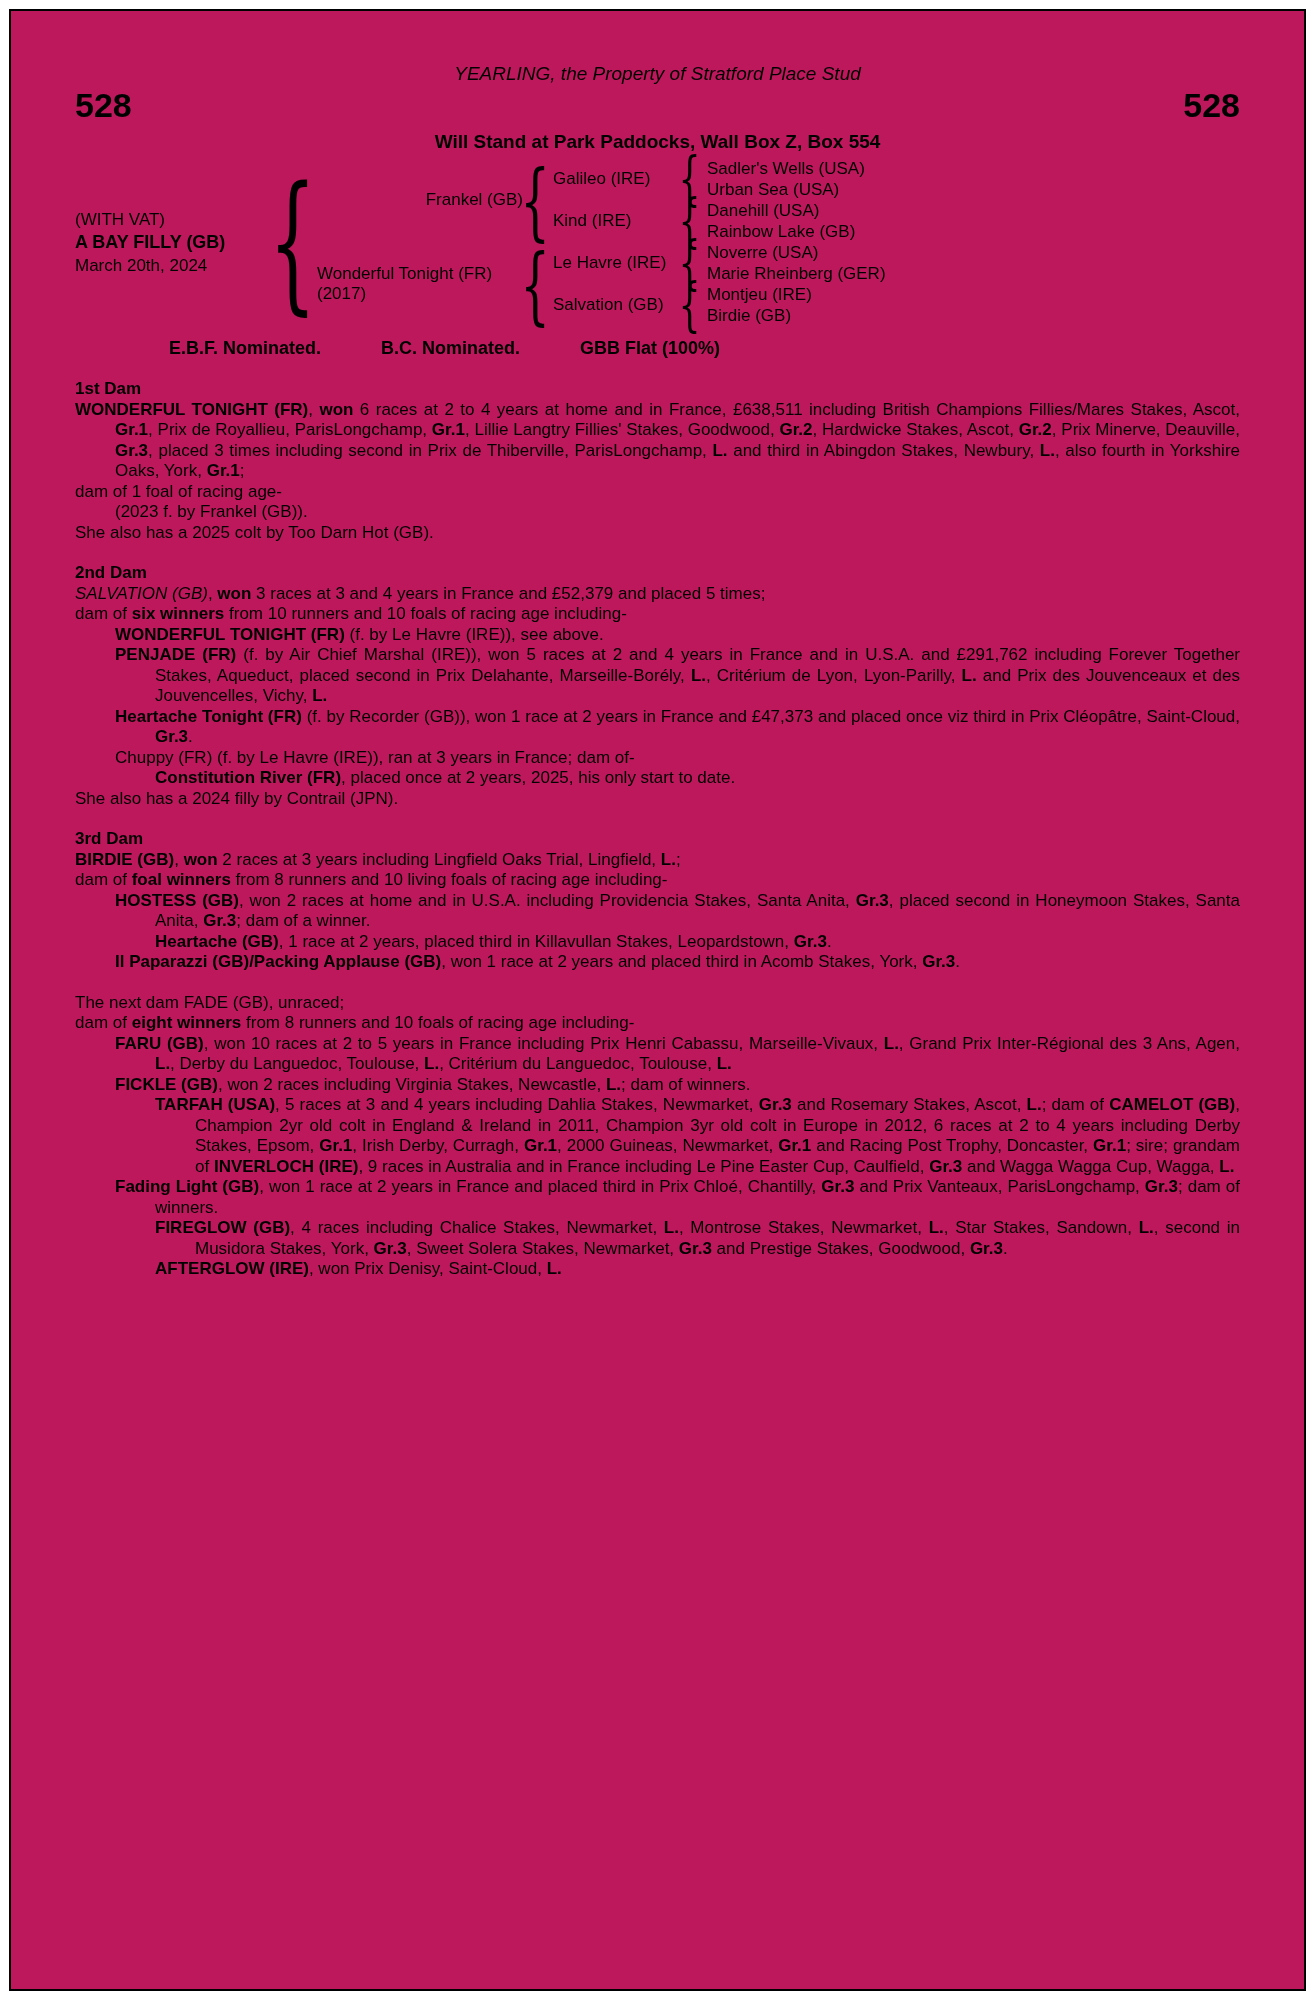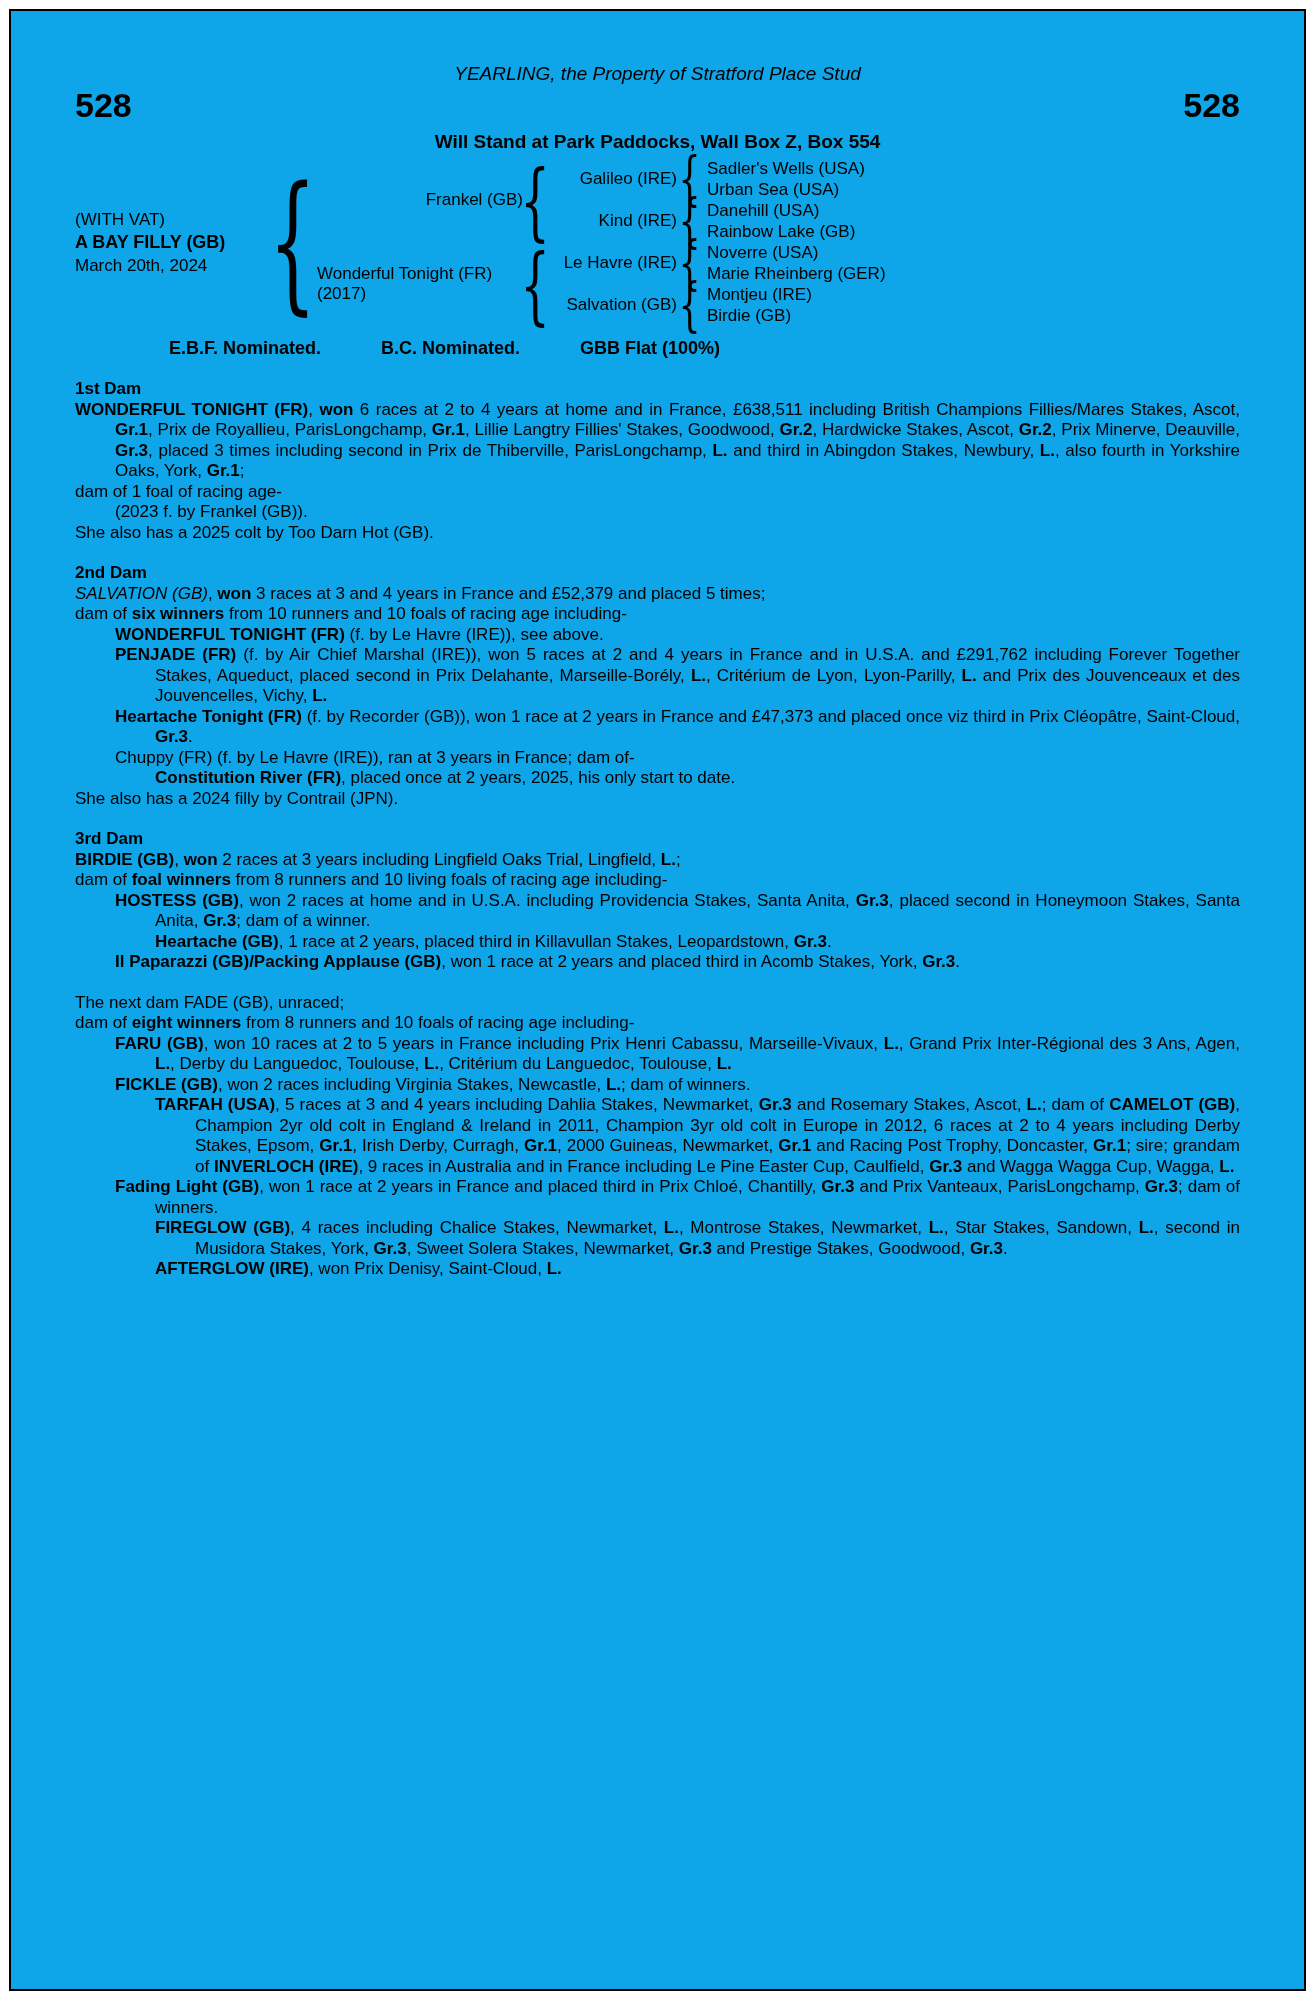--- a/index.html
+++ b/index.html
@@ -5,21 +5,21 @@
   * { margin:0; padding:0; box-sizing:border-box; }
   html, body { background:#fff; }
   body {
     width:1315px; height:2000px; position:relative; overflow:hidden;
     color:#000; font-family:"Liberation Sans", sans-serif;
   }
   .page {
     position:absolute; top:9px; left:9px; right:9px; bottom:9px;
     border:2px solid #000;
     padding:52px 64px 0 64px;
-    background:#0ea5e9;
+    background:#be185d;
   }
   .property-line {
     text-align:center; font-style:italic; font-size:19px; line-height:22px;
   }
   .lot-row {
     display:flex; justify-content:space-between; align-items:baseline;
     margin-top:2px;
   }
   .lot-number { font-size:34px; font-weight:bold; line-height:36px; }
   .stand-line { font-size:19px; font-weight:bold; line-height:22px; margin-top:8px;text-align:center; }
@@ -31,21 +31,21 @@
     grid-auto-rows:21px;
     margin-top:5px;
     font-size:17px;
   }
   .ped-grid .cell { display:flex; flex-direction:column; justify-content:center; }
   .c-subject { grid-column:1; grid-row:1 / span 8; }
   .c-subject div { line-height:23px; }
   .subject-name { font-weight:bold; font-size:18px; }
   .c-sire { grid-column:3; grid-row:1 / span 4; padding-left:6px;align-items:flex-end; }
   .c-dam  { grid-column:3; grid-row:5 / span 4; padding-left:6px; }
-  .c-g2 { grid-column:5; padding-left:6px;text-align:right; }
+  .c-g2 { grid-column:5; padding-left:6px; }
   .r12 { grid-row:1 / span 2; } .r34 { grid-row:3 / span 2; }
   .r56 { grid-row:5 / span 2; } .r78 { grid-row:7 / span 2; }
   .c-g3 { grid-column:7; padding-left:6px; display:flex; align-items:center; }
   .rr1{grid-row:1}.rr2{grid-row:2}.rr3{grid-row:3}.rr4{grid-row:4}
   .rr5{grid-row:5}.rr6{grid-row:6}.rr7{grid-row:7}.rr8{grid-row:8}
   .brace {
     display:flex; align-items:center; justify-content:center; overflow:visible;
     font-family:"DejaVu Serif", serif; font-weight:normal;
   }
   .b-main { grid-column:2; grid-row:1 / span 8; }

